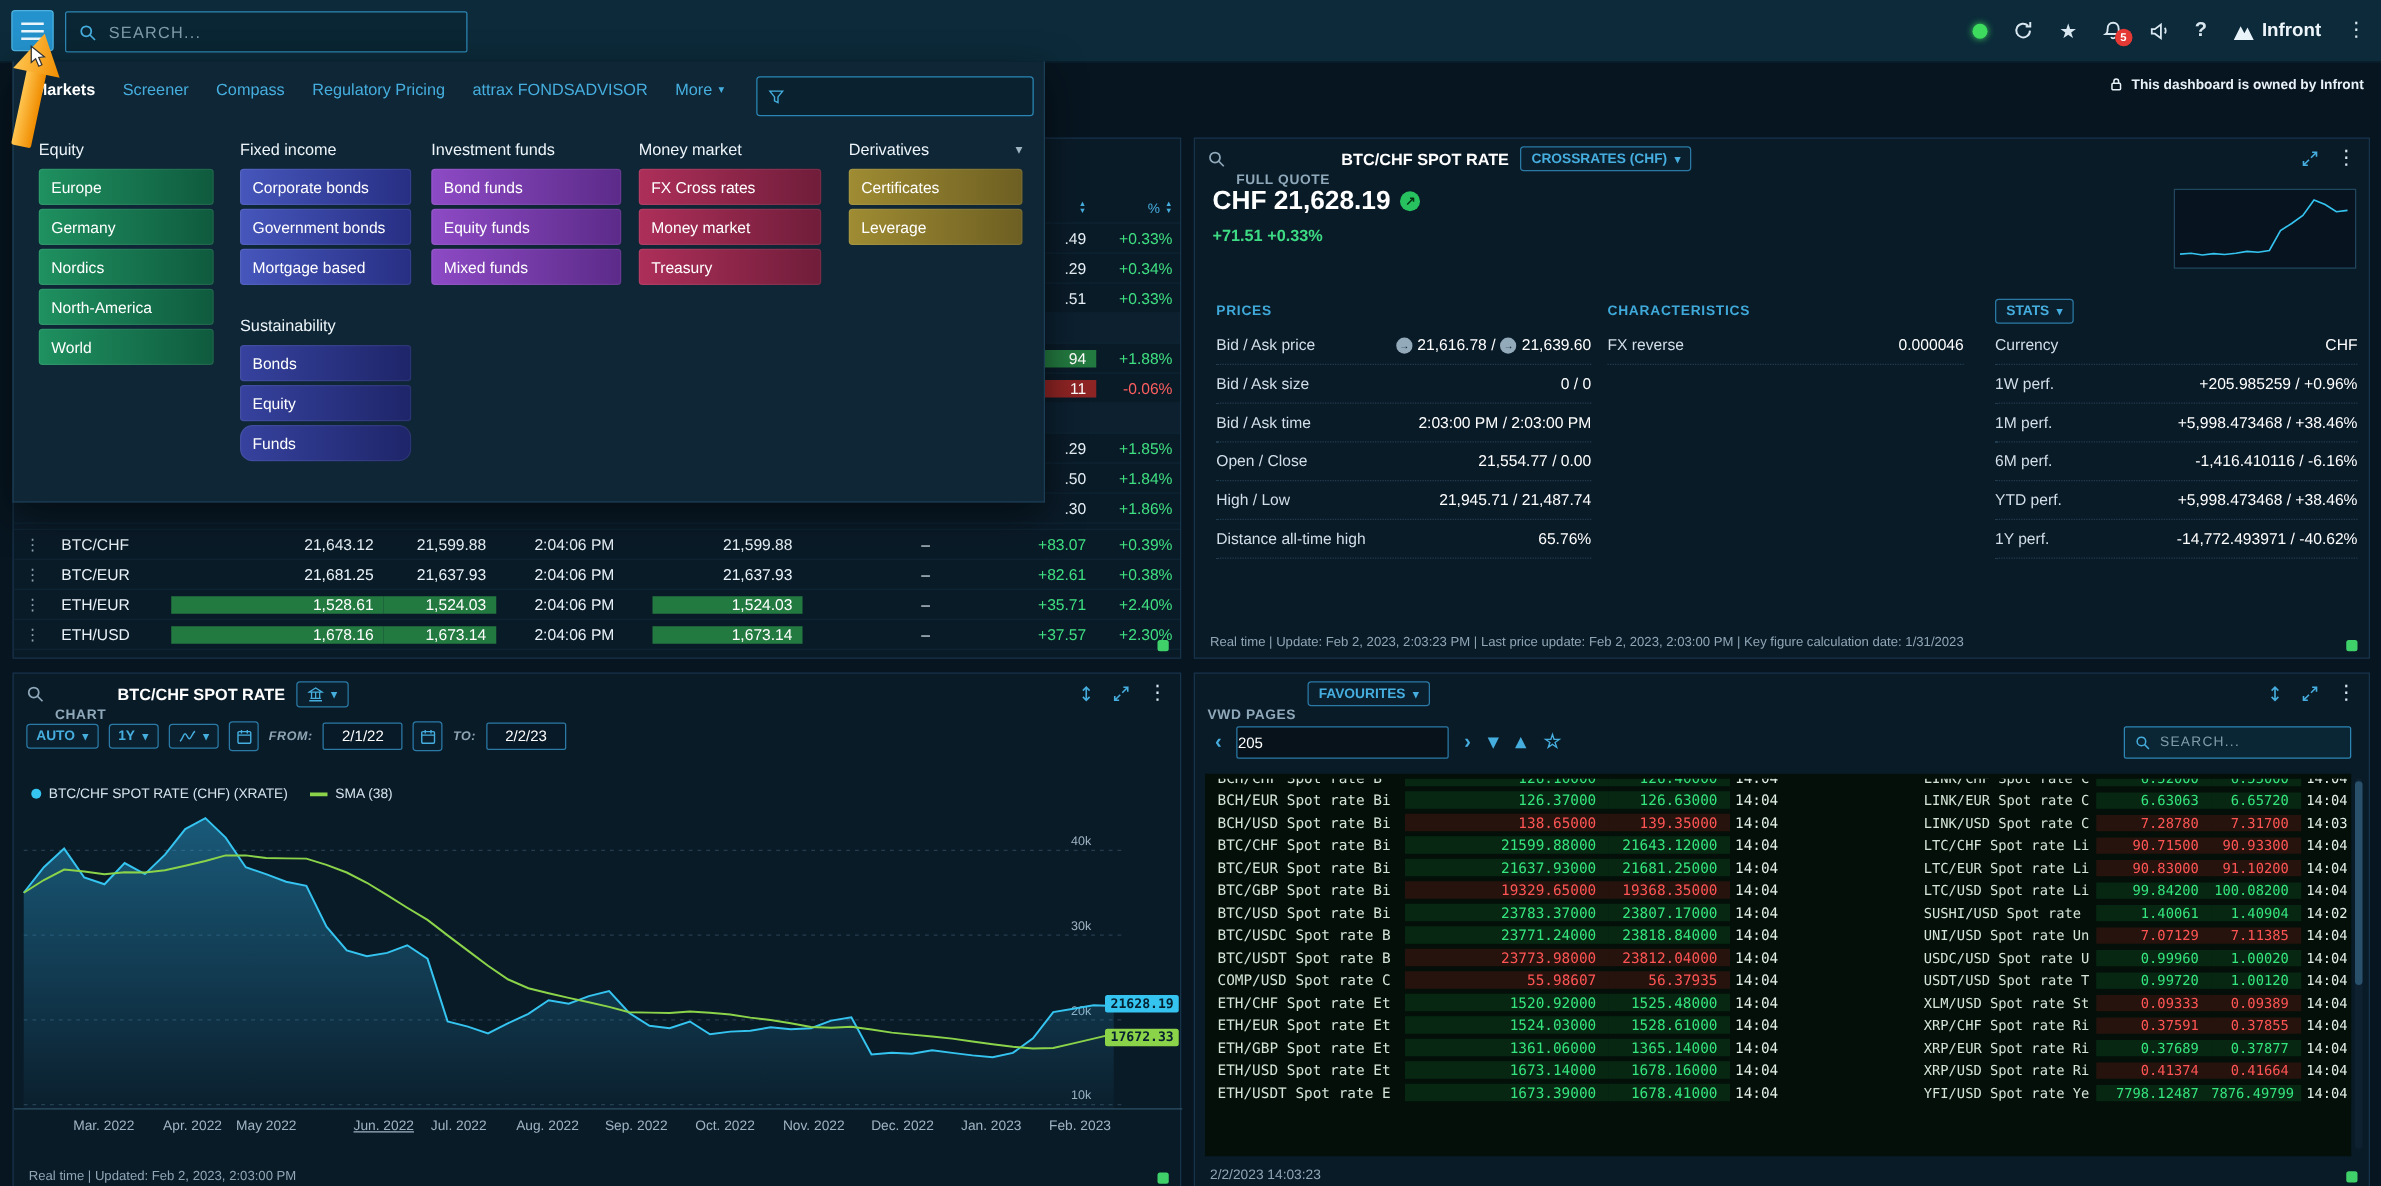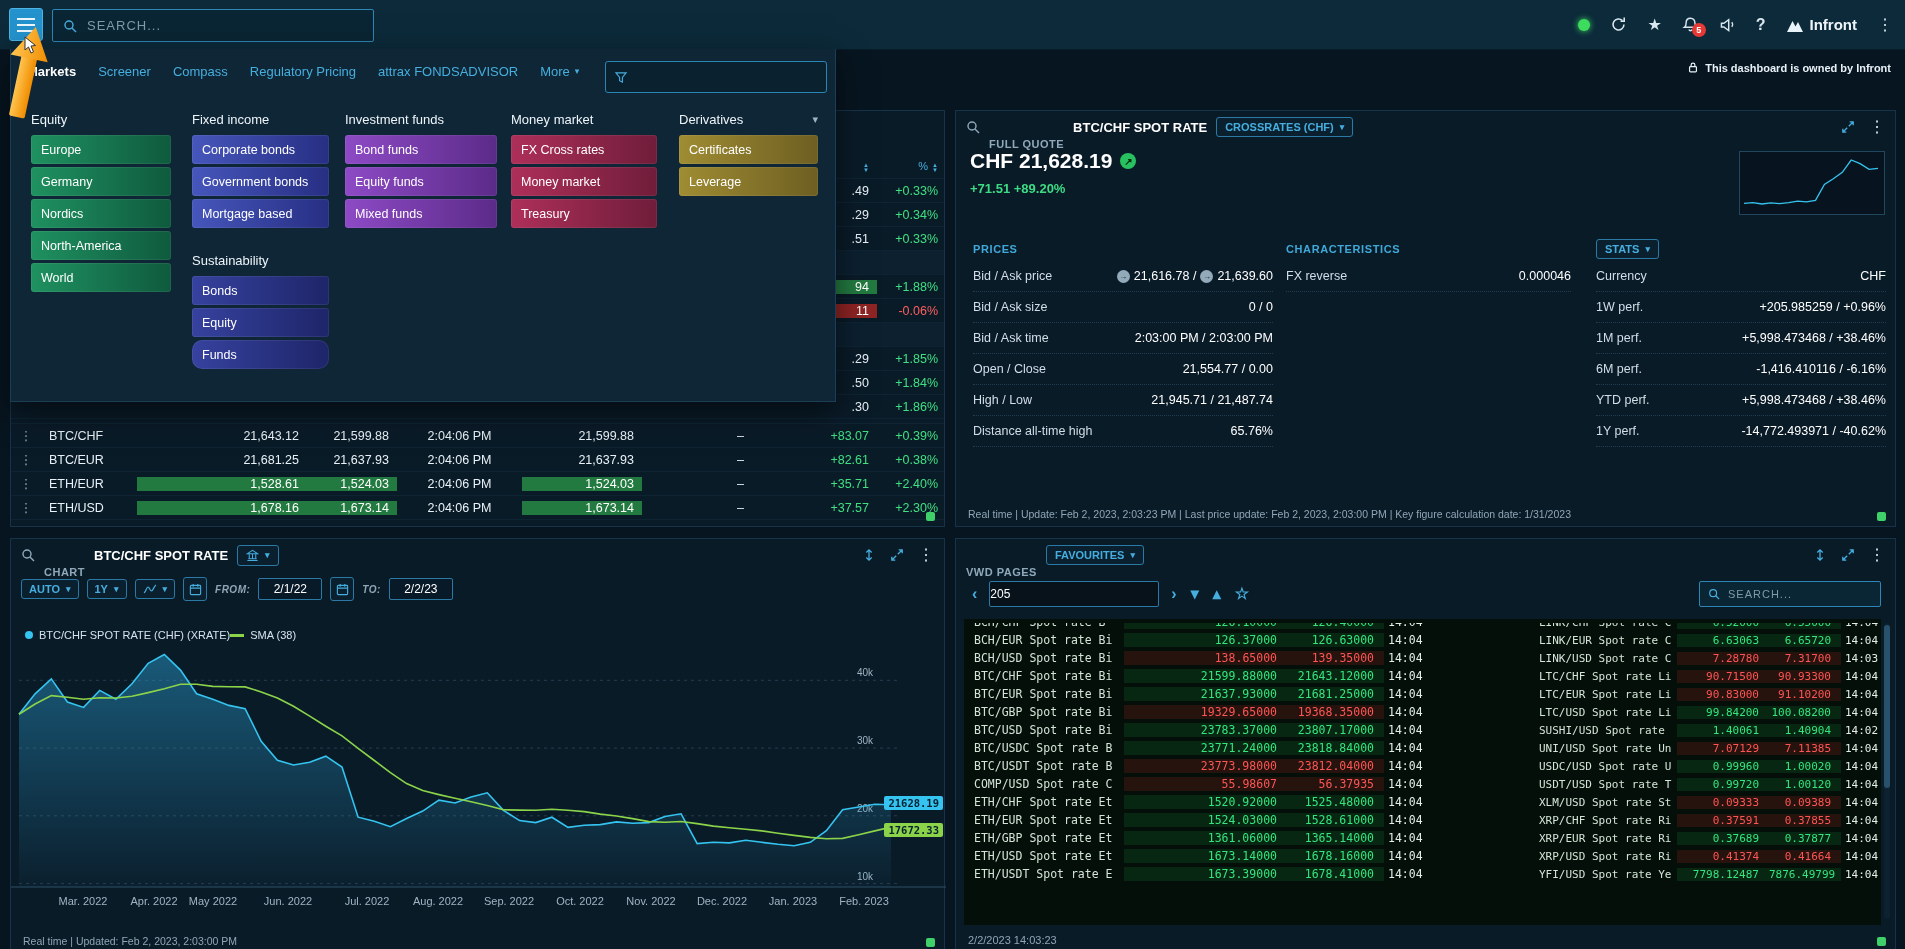--- a/index.html
+++ b/index.html
@@ -74,21 +74,21 @@
   .fqval{color:#fff;text-align:right;white-space:nowrap;display:inline-flex;align-items:center;gap:4px;}
   .circ{width:13px;height:13px;border-radius:50%;background:#93aaba;color:#0a1c2a;font-size:8px;display:inline-flex;
         align-items:center;justify-content:center;}
   
   .chart-toolbar{position:absolute;left:10px;top:38px;display:flex;gap:8px;align-items:center;}
   .chip.small{padding:3px 7px;}
   .iconbtn{width:24px;height:24px;border:1px solid #2b7aa6;border-radius:3px;background:rgba(10,40,58,.4);color:#46aede;
            display:flex;align-items:center;justify-content:center;cursor:pointer;padding:0;}
   .datelabel{font-style:italic;color:#8fa6b5;font-size:10px;letter-spacing:.5px;font-weight:bold;}
   .datebox{border:1px solid #2b7aa6;border-radius:2px;padding:3px 8px;font-size:12px;color:#fff;background:rgba(7,25,38,.6);min-width:46px;text-align:center;}
-  #chart-legend{position:absolute;left:14px;top:90px;display:flex;font-size:11px;color:#d5e3ec;align-items:center;}
+  #chart-legend{position:absolute;left:14px;top:90px;display:flex;gap:18px;font-size:11px;color:#d5e3ec;align-items:center;}
   .leg-item{display:flex;align-items:center;gap:6px;}
   .leg-dot{width:8px;height:8px;border-radius:50%;}
   .leg-line{width:14px;height:3px;}
   #chart-area{position:absolute;left:0;top:98px;width:935px;height:268px;}
   .price-badge{position:absolute;right:3px;padding:1px 4px;font-size:10.5px;font-weight:bold;color:#062030;border-radius:2px;font-family:"DejaVu Sans Mono",monospace;}
   #chart-xlabels{position:absolute;left:0;top:356px;width:935px;height:16px;}
   .xlab{position:absolute;transform:translateX(-50%);font-size:11px;color:#9fb4c2;white-space:nowrap;}
   .chart-panel .pfoot{bottom:12px;}
   .chart-panel .green-sq{bottom:12px;}
   
@@ -375,21 +375,21 @@
         <svg class="ic" width="14" height="14" viewBox="0 0 14 14" fill="none" stroke="#46aede" stroke-width="1.3">
             <path d="M8.7 1.8h3.5v3.5M12 2 7.8 6.2M5.3 12.2H1.8V8.7M2 12l4.2-4.2"></path>
           </svg>
         <span class="kebab">⋮</span>
       </span>
     </div>
     <div class="fq-price">
       <span>CHF 21,628.19</span>
       <span class="fq-badge">↗</span>
     </div>
-    <div class="fq-change">+71.51 +89.20%</div>
+    <div class="fq-change">+71.51 +0.33%</div>
     <div class="spark-wrap"><svg id="sparkline" width="142" height="60">
           <polyline points="4.0,51.3 12.9,50.6 21.9,52.0 30.8,50.9 39.7,51.6 48.7,50.6 57.6,49.1 66.5,49.8 75.5,48.4 84.4,32.5 93.3,26.8 102.3,20.3 111.2,8.0 120.1,11.6 129.1,17.4 138.0,16.3 " fill="none" stroke="#35c4f0" stroke-width="1.3"></polyline>
         </svg></div>
 
     <div class="fq-col" id="fq-col-prices">
       <div class="sec-label">PRICES</div>
       <div class="fq-rows">
           <div class="fqrow">
             <span class="fqlbl">Bid / Ask price</span>
             <span class="fqval"><span class="circ">→</span>21,616.78 / <span class="circ">→</span>21,639.60</span>
@@ -549,21 +549,21 @@
           <text x="862" y="39.3" fill="#9fb4c2" font-size="10" text-anchor="end" font-family="Liberation Sans, sans-serif">40k</text>
           <path d="M8.0,77.2 L24.1,56.8 L40.3,41.9 L56.4,65.0 L72.6,70.4 L88.7,53.4 L104.9,62.3 L121.0,46.7 L137.2,26.3 L153.3,17.5 L169.5,33.1 L185.6,56.8 L201.8,62.3 L217.9,68.4 L234.1,71.7 L250.2,104.3 L266.4,123.3 L282.5,128.0 L298.7,125.3 L314.8,119.2 L331.0,130.0 L347.1,180.2 L363.3,184.3 L379.4,189.7 L395.6,181.5 L411.7,174.1 L427.9,163.2 L444.0,166.0 L460.1,159.9 L476.3,155.8 L492.4,173.4 L508.6,183.6 L524.7,185.6 L540.9,180.2 L557.0,190.4 L573.2,188.3 L589.3,187.6 L605.5,184.9 L621.6,186.3 L637.8,185.6 L653.9,179.5 L670.1,176.8 L686.2,206.6 L702.4,205.3 L718.5,205.9 L734.7,203.2 L750.8,205.3 L767.0,207.3 L783.1,208.7 L799.3,205.3 L815.4,193.7 L831.6,172.7 L847.7,170.0 L863.9,167.3 L880.0,167.8 L880,250 L8,250 Z" fill="url(#areaGrad)"></path>
           <path d="M8.0,77.2 L24.1,56.8 L40.3,41.9 L56.4,65.0 L72.6,70.4 L88.7,53.4 L104.9,62.3 L121.0,46.7 L137.2,26.3 L153.3,17.5 L169.5,33.1 L185.6,56.8 L201.8,62.3 L217.9,68.4 L234.1,71.7 L250.2,104.3 L266.4,123.3 L282.5,128.0 L298.7,125.3 L314.8,119.2 L331.0,130.0 L347.1,180.2 L363.3,184.3 L379.4,189.7 L395.6,181.5 L411.7,174.1 L427.9,163.2 L444.0,166.0 L460.1,159.9 L476.3,155.8 L492.4,173.4 L508.6,183.6 L524.7,185.6 L540.9,180.2 L557.0,190.4 L573.2,188.3 L589.3,187.6 L605.5,184.9 L621.6,186.3 L637.8,185.6 L653.9,179.5 L670.1,176.8 L686.2,206.6 L702.4,205.3 L718.5,205.9 L734.7,203.2 L750.8,205.3 L767.0,207.3 L783.1,208.7 L799.3,205.3 L815.4,193.7 L831.6,172.7 L847.7,170.0 L863.9,167.3 L880.0,167.8" fill="none" stroke="#35c4f0" stroke-width="1.6"></path>
           <path d="M8.0,77.2 L24.1,67.0 L40.3,58.6 L56.4,60.2 L72.6,62.3 L88.7,60.8 L104.9,61.0 L121.0,59.2 L137.2,55.6 L153.3,51.8 L169.5,47.3 L185.6,47.3 L201.8,49.4 L217.9,49.7 L234.1,49.9 L250.2,54.9 L266.4,61.0 L282.5,69.2 L298.7,79.1 L314.8,89.2 L331.0,98.9 L347.1,111.3 L363.3,123.5 L379.4,135.6 L395.6,146.6 L411.7,153.6 L427.9,157.6 L444.0,161.3 L460.1,164.8 L476.3,168.5 L492.4,172.8 L508.6,173.1 L524.7,173.3 L540.9,172.3 L557.0,173.2 L573.2,174.6 L589.3,177.1 L605.5,179.0 L621.6,181.6 L637.8,184.6 L653.9,185.2 L670.1,184.5 L686.2,186.6 L702.4,189.1 L718.5,190.7 L734.7,192.2 L750.8,193.9 L767.0,196.2 L783.1,198.4 L799.3,200.4 L815.4,201.8 L831.6,201.4 L847.7,197.7 L863.9,193.9 L880.0,190.1" fill="none" stroke="#8bd44a" stroke-width="1.6"></path>
           <line x1="0" y1="250" x2="935" y2="250" stroke="#2c5066"></line>
         </svg><div class="price-badge" style="background: rgb(53, 196, 240); top: 159px;">21628.19</div><div class="price-badge" style="background: rgb(139, 212, 74); top: 186px;">17672.33</div></div>
     <div id="chart-xlabels">
         <span class="xlab" style="left: 72px;">Mar. 2022</span>
         <span class="xlab" style="left: 143px;">Apr. 2022</span>
         <span class="xlab" style="left: 202px;">May 2022</span>
-        <span class="xlab" style="left: 277px;">Jun. 2022</span>
+        <span class="xlab" style="left: 296px; text-decoration: underline;">Jun. 2022</span>
         <span class="xlab" style="left: 356px;">Jul. 2022</span>
         <span class="xlab" style="left: 427px;">Aug. 2022</span>
         <span class="xlab" style="left: 498px;">Sep. 2022</span>
         <span class="xlab" style="left: 569px;">Oct. 2022</span>
         <span class="xlab" style="left: 640px;">Nov. 2022</span>
         <span class="xlab" style="left: 711px;">Dec. 2022</span>
         <span class="xlab" style="left: 782px;">Jan. 2023</span>
         <span class="xlab" style="left: 853px;">Feb. 2023</span>
       </div>
 

